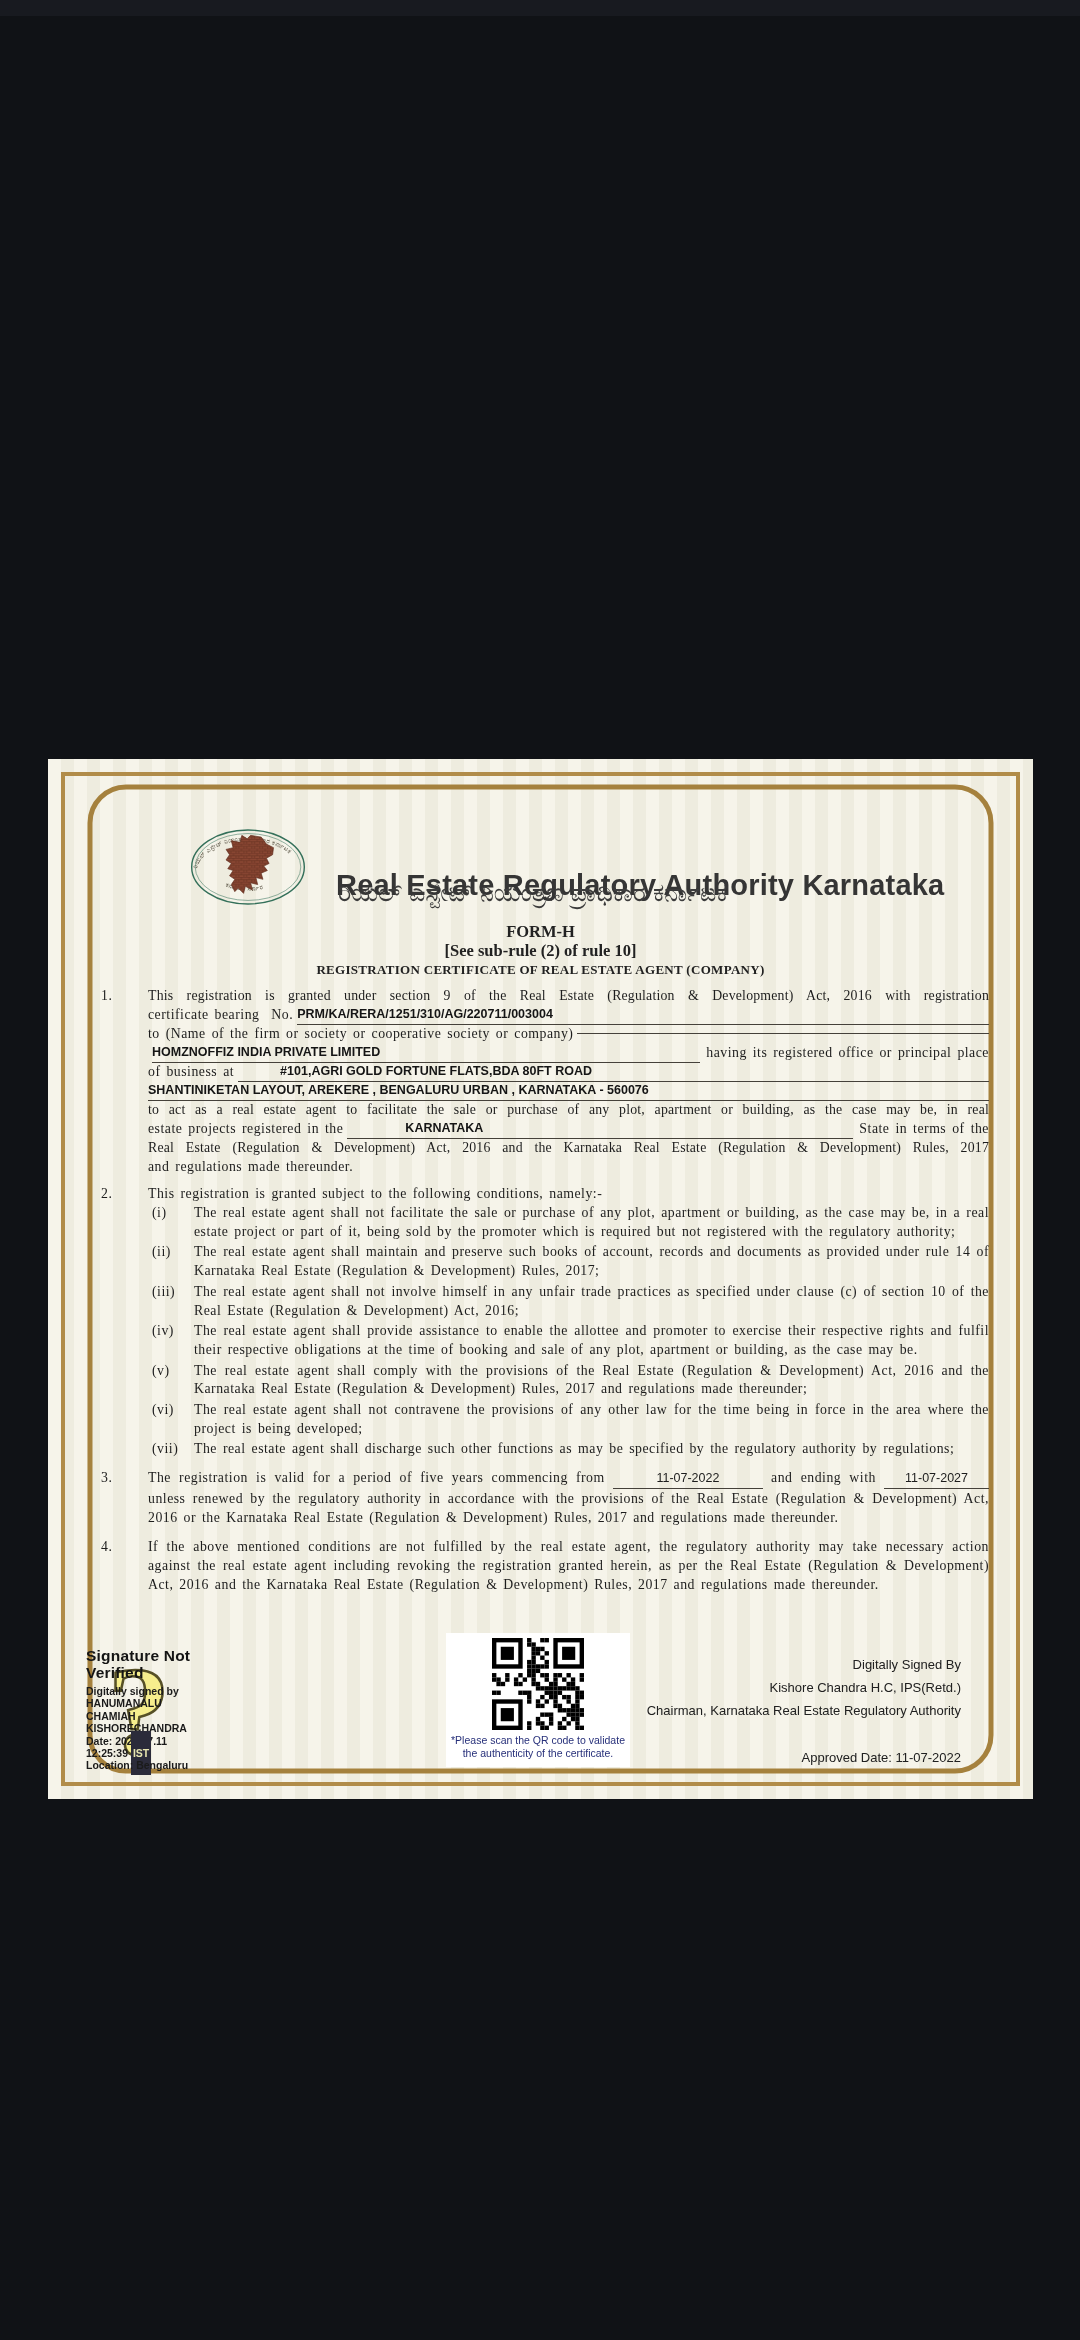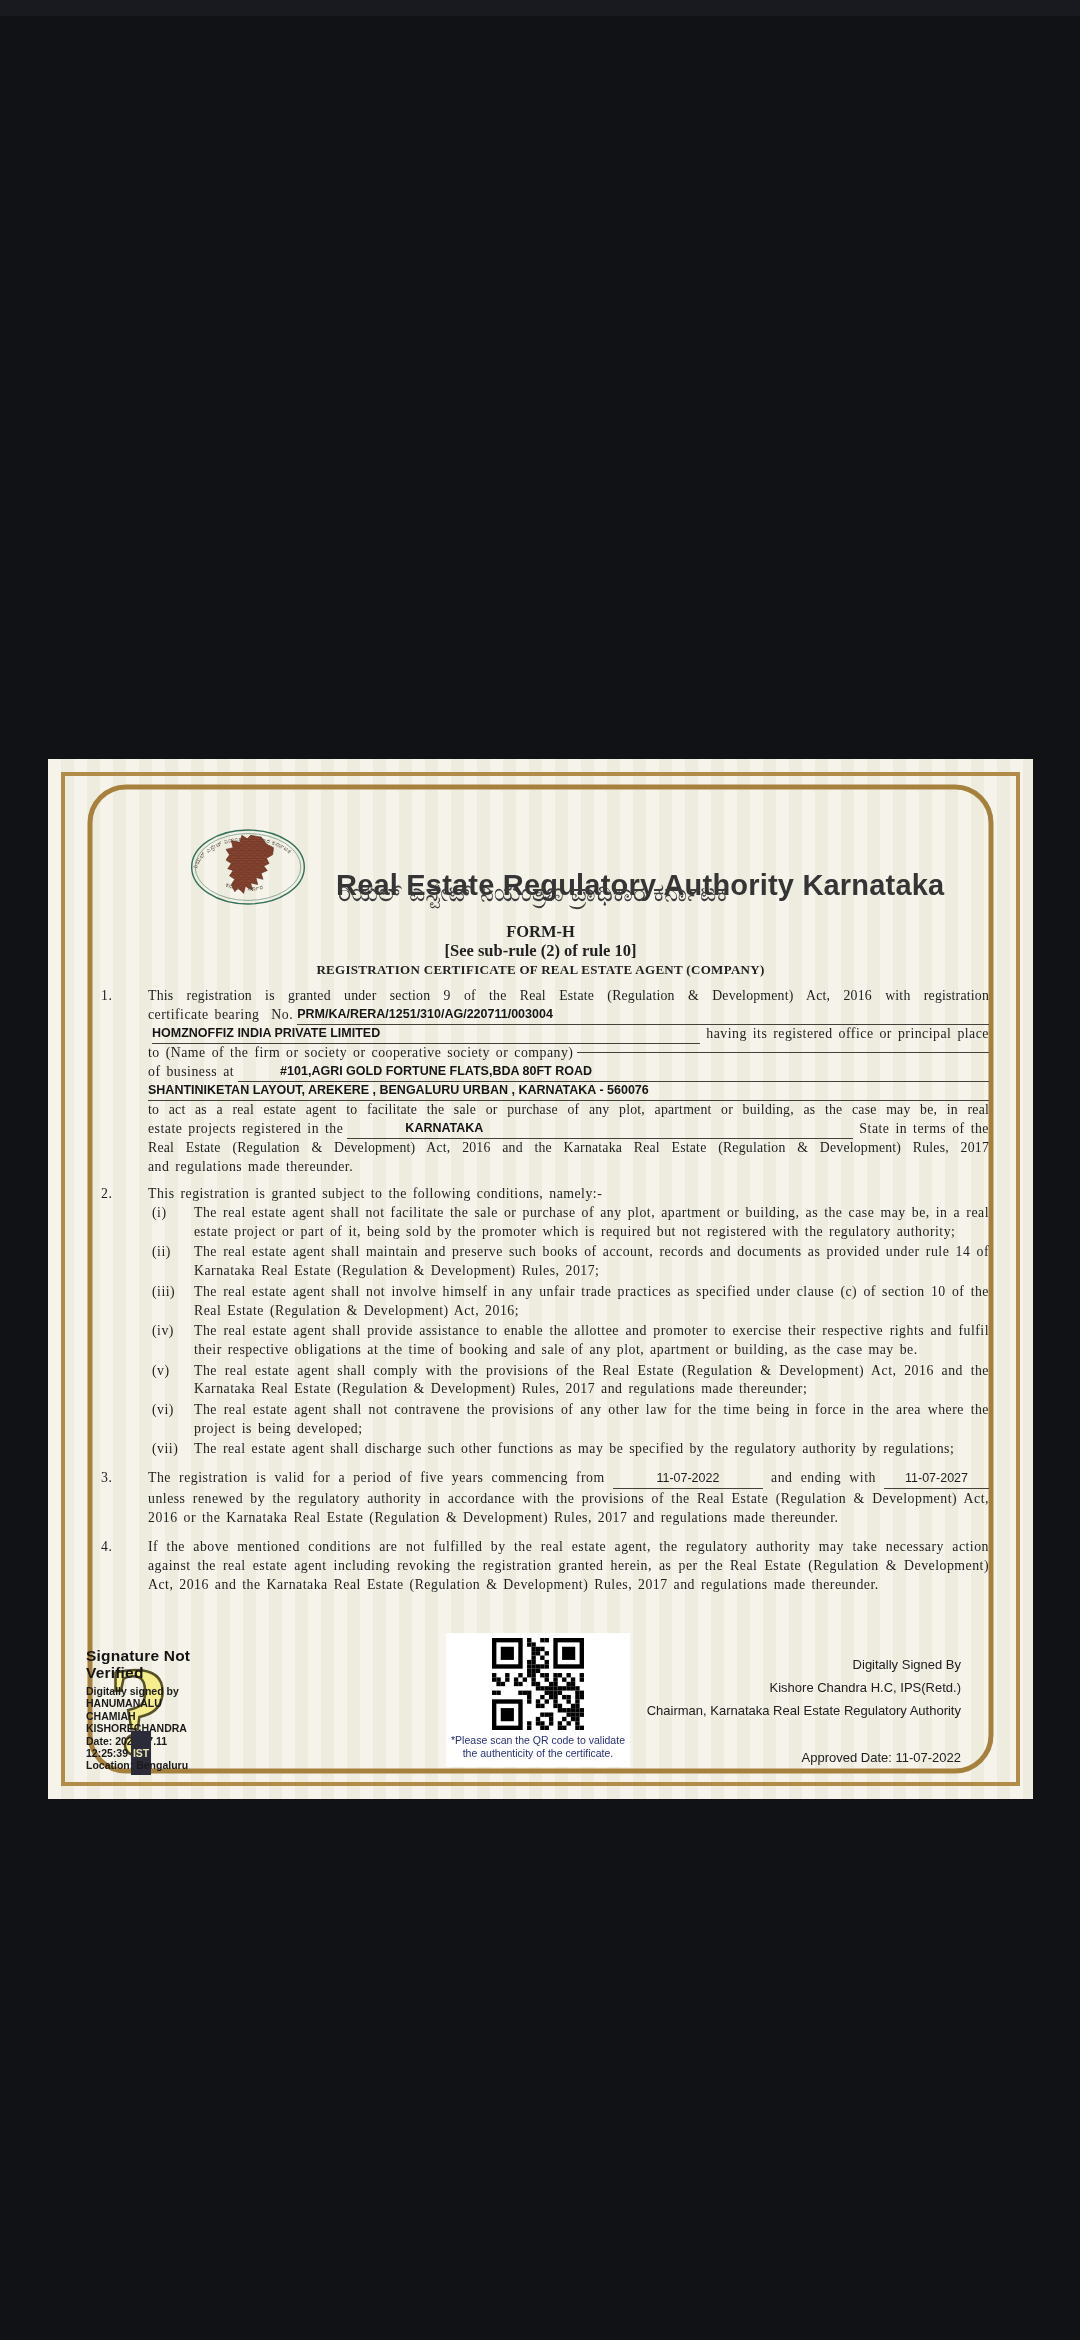--- a/index.html
+++ b/index.html
@@ -107,26 +107,26 @@
     <div class="body">
 
       <div class="item">
         <span class="num">1.</span>
         <div class="jline">This registration is granted under section 9 of the Real Estate (Regulation &amp; Development) Act, 2016 with registration</div>
         <div class="line">
           <span class="seg">certificate bearing  No.</span>
           <span class="fill val">PRM/KA/RERA/1251/310/AG/220711/003004</span>
         </div>
         <div class="line">
+          <span class="seg">to (Name of the firm or society or cooperative society or company)</span>
+          <span class="fill"></span>
+        </div>
+        <div class="line">
           <span class="fill val">HOMZNOFFIZ INDIA PRIVATE LIMITED</span>
           <span class="seg"> having its registered office or principal place</span>
-        </div>
-        <div class="line">
-          <span class="seg">to (Name of the firm or society or cooperative society or company)</span>
-          <span class="fill"></span>
         </div>
         <div class="line">
           <span class="seg">of business at</span>
           <span class="fill val pad-l">#101,AGRI GOLD FORTUNE FLATS,BDA 80FT ROAD</span>
         </div>
         <div class="line">
           <span class="fill val" style="margin-left:0">SHANTINIKETAN LAYOUT, AREKERE , BENGALURU URBAN , KARNATAKA - 560076</span>
         </div>
         <div class="jline">to act as a real estate agent to facilitate the sale or purchase of any plot, apartment or building, as the case may  be, in real</div>
         <div class="line">

